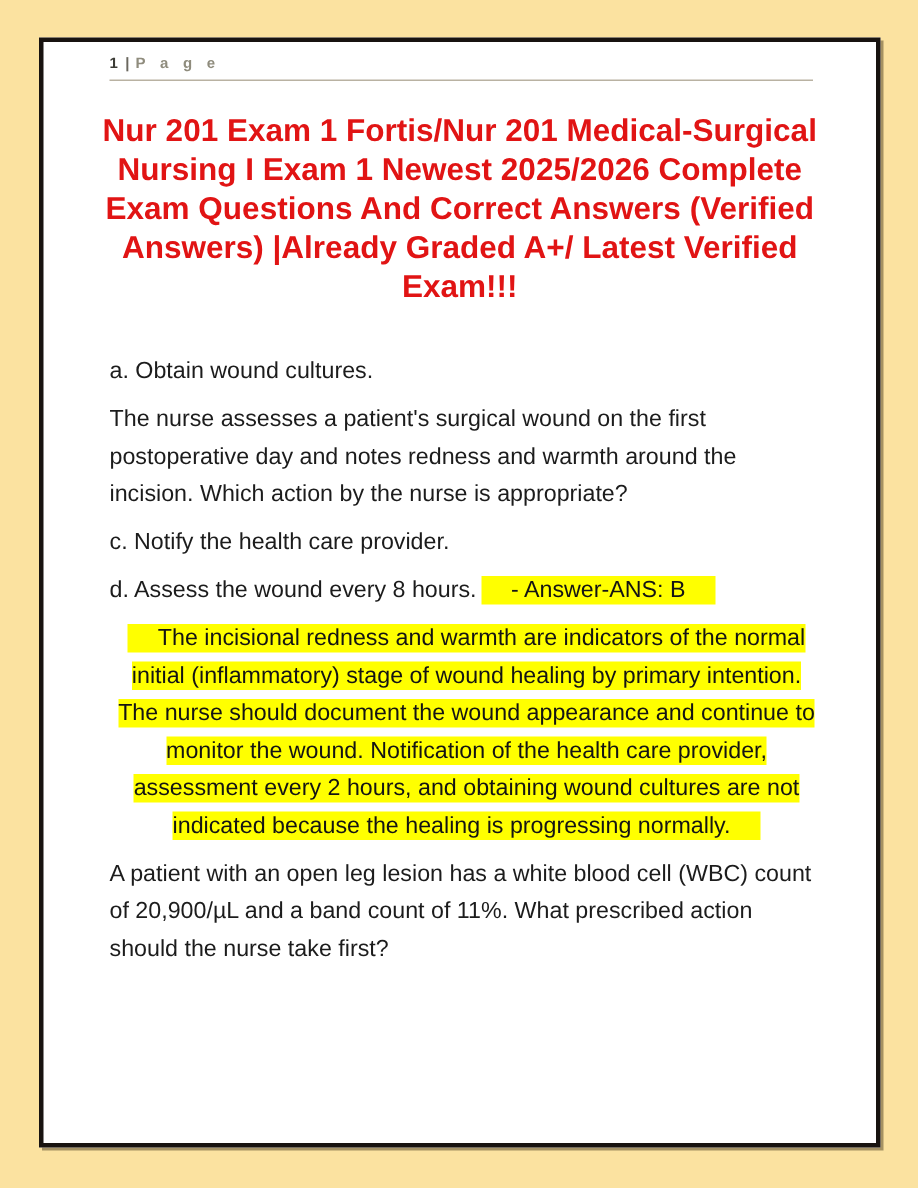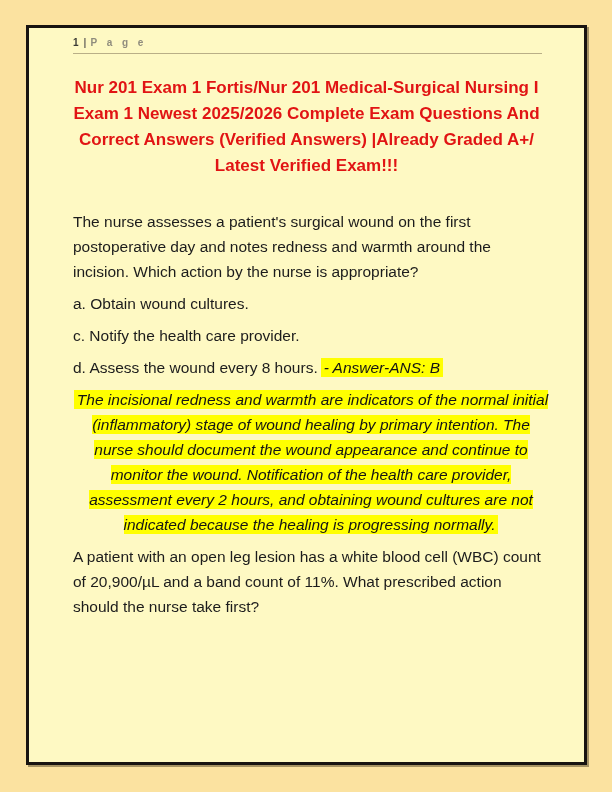--- a/index.html
+++ b/index.html
@@ -16,21 +16,21 @@
     font-family: "Liberation Sans", sans-serif;
   }
   .page-frame {
     position: absolute;
     left: 26px;
     top: 25px;
     width: 561px;
     height: 740px;
     border: 3px solid #181310;
     box-shadow: 2px 2px 0 rgba(60, 48, 25, 0.45);
-    background: #fef9c3;
+    background: #ffffff;
   }
   .page-header {
     margin: 9px 42px 0 44px;
     padding-bottom: 5px;
     border-bottom: 1px solid rgba(128, 115, 85, 0.55);
     font-size: 10px;
     font-weight: bold;
     color: #3b3b35;
     letter-spacing: 1px;
   }
@@ -39,40 +39,39 @@
     color: #6a675e;
   }
   .page-header .page-label {
     color: #8f8c7d;
     letter-spacing: 3.5px;
   }
   .doc-title {
     margin: 21px auto 0;
     width: 494px;
     text-align: center;
-    font-size: 17px;
+    font-size: 21px;
     line-height: 26px;
     font-weight: bold;
     color: #e11414;
   }
   .content {
     margin: 30px 40px 0 44px;
     font-size: 15.5px;
     line-height: 25px;
     color: #1c1c1c;
     width: 476px;
   }
   .content p {
     margin: 0 0 7px 0;
   }
   .hl {
     background: #ffff00;
     color: #141414;
-    padding: 1px 3px;
-    font-style: italic;
+    padding: 1px 20px;
   }
   .answer-mark {
     margin-left: 3px;
   }
   .rationale-p {
     margin-top: 0;
     text-align: center;
   }
   .q2 {
     margin-top: 40px;
@@ -84,23 +83,23 @@
 <div class="page-frame">
 
   <div class="page-header">
     <span class="page-num">1</span><span class="page-sep">|</span><span class="page-label">P a g e</span>
   </div>
 
   <div class="doc-title">Nur 201 Exam 1 Fortis/Nur 201 Medical-Surgical Nursing I Exam 1 Newest 2025/2026 Complete Exam Questions And Correct Answers (Verified Answers) |Already Graded A+/ Latest Verified Exam!!!</div>
 
   <div class="content">
 
+    <p>a. Obtain wound cultures.</p>
+
     <p>The nurse assesses a patient's surgical wound on the first postoperative day and notes redness and warmth around the incision. Which action by the nurse is appropriate?</p>
-
-    <p>a. Obtain wound cultures.</p>
     <p>c. Notify the health care provider.</p>
 
     <p><span>d. Assess the wound every 8 hours.</span><span class="hl answer-mark">- Answer-ANS: B</span></p>
 
     <p class="rationale-p"><span class="hl">The incisional redness and warmth are indicators of the normal initial (inflammatory) stage of wound healing by primary intention. The nurse should document the wound appearance and continue to monitor the wound. Notification of the health care provider, assessment every 2 hours, and obtaining wound cultures are not indicated because the healing is progressing normally.</span></p>
 
     <p class="q2">A patient with an open leg lesion has a white blood cell (WBC) count of 20,900/µL and a band count of 11%. What prescribed action should the nurse take first?</p>
 
   </div>
 

